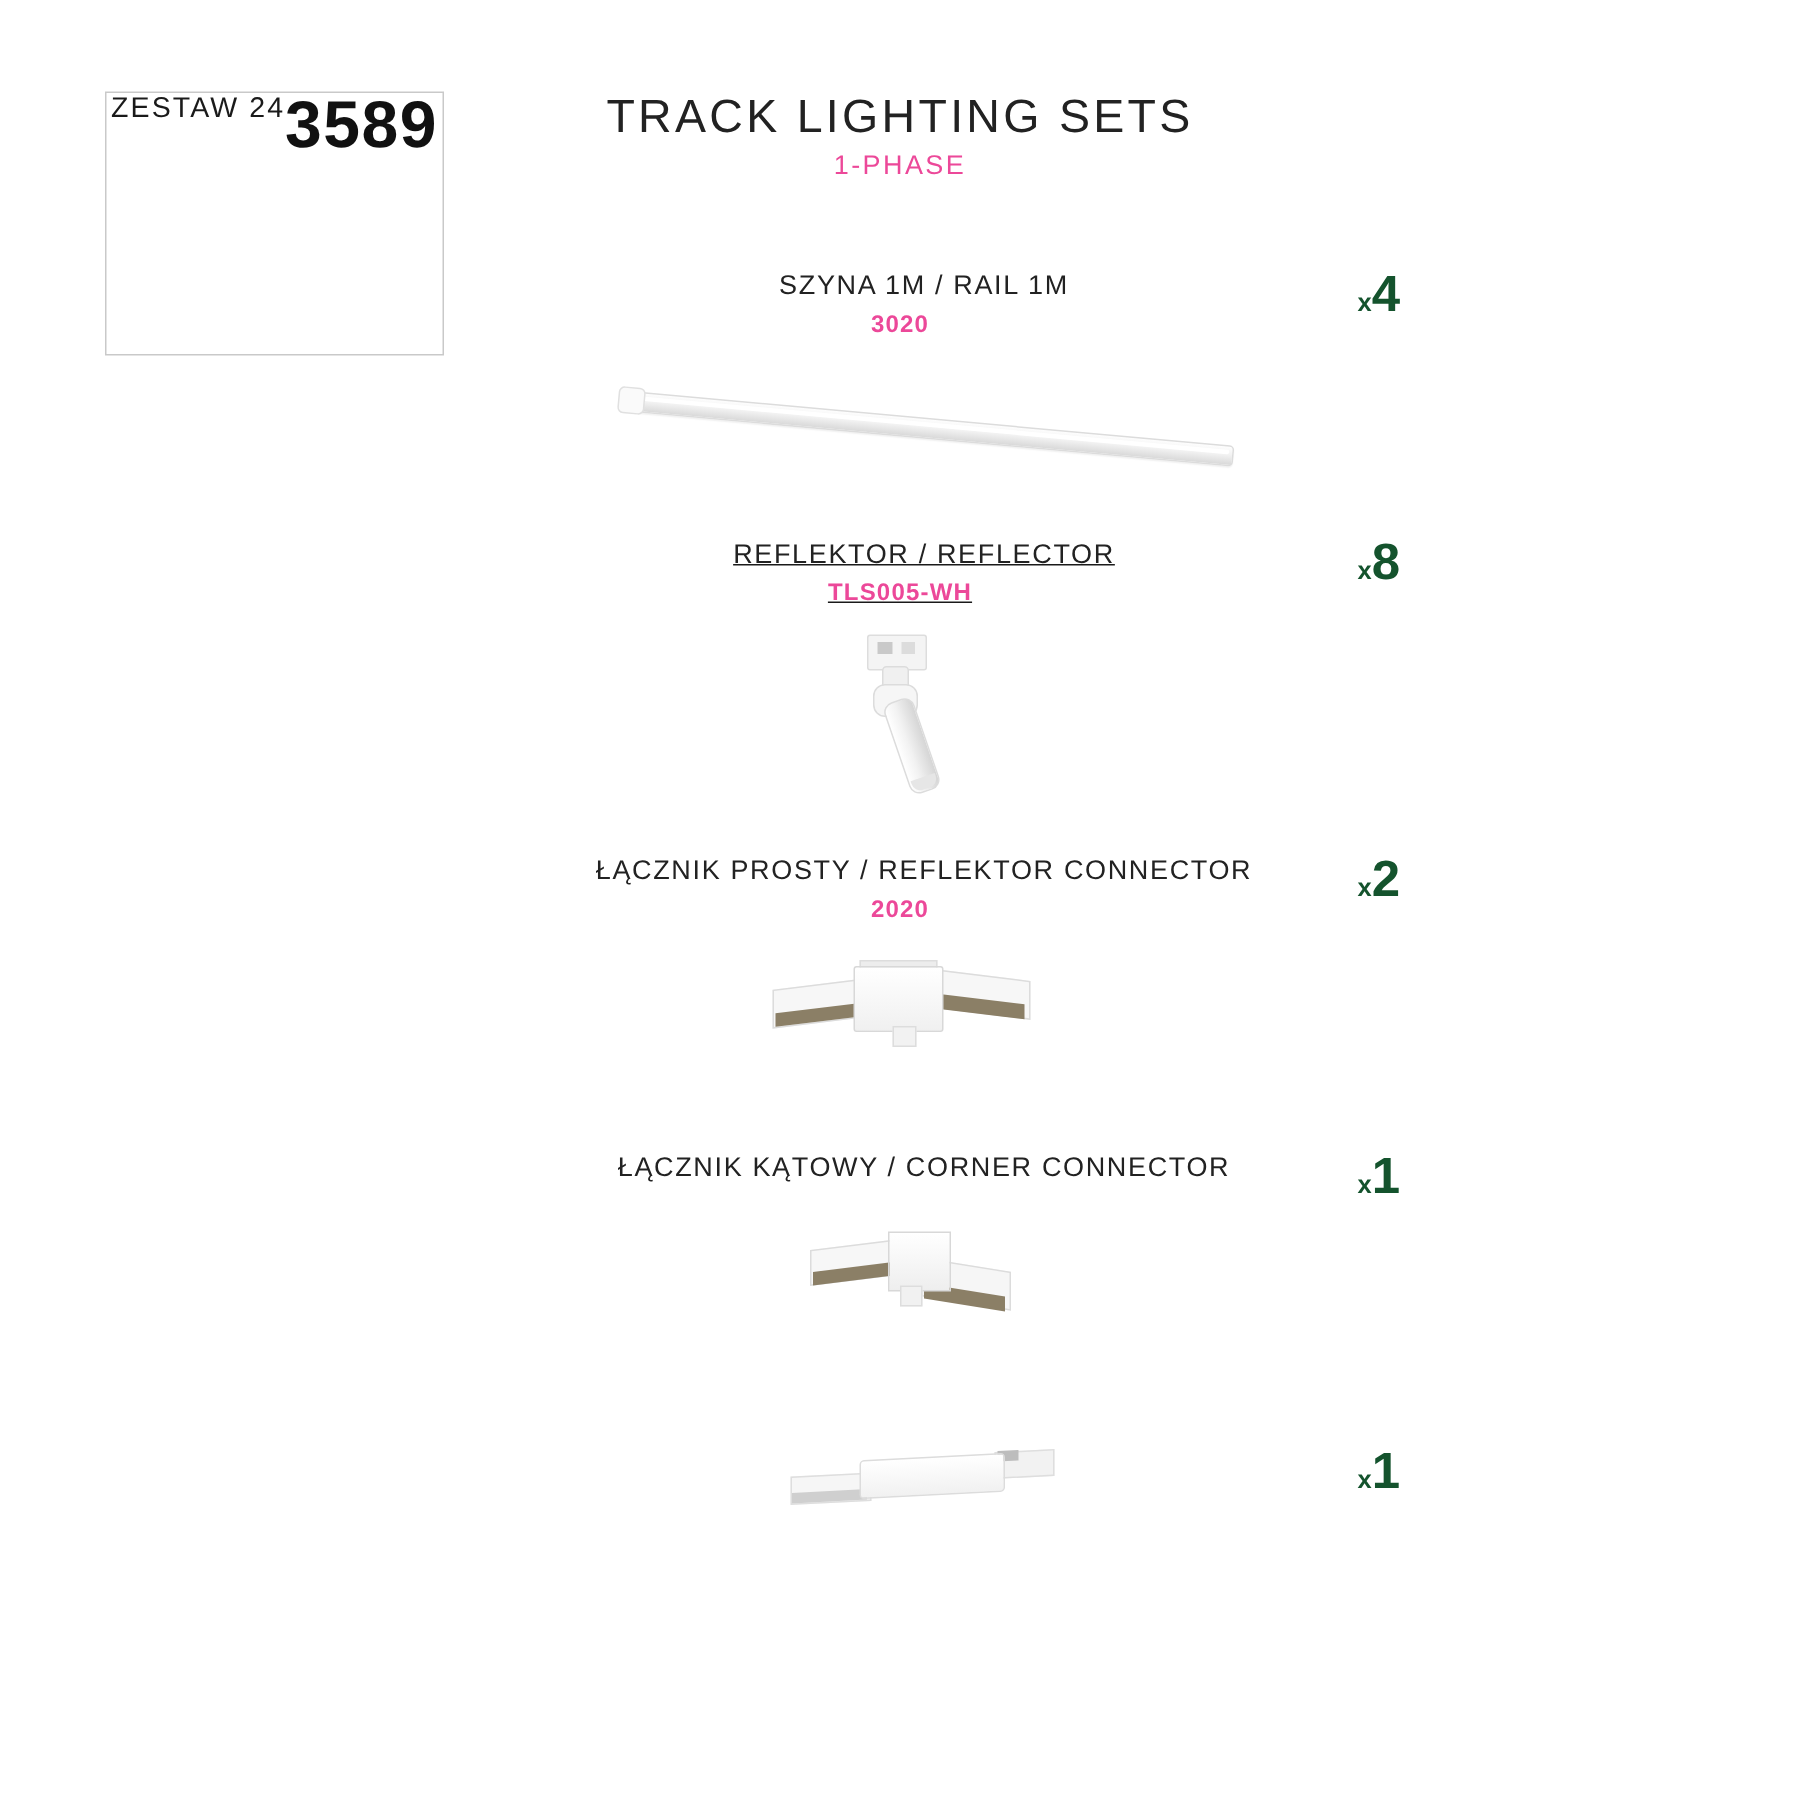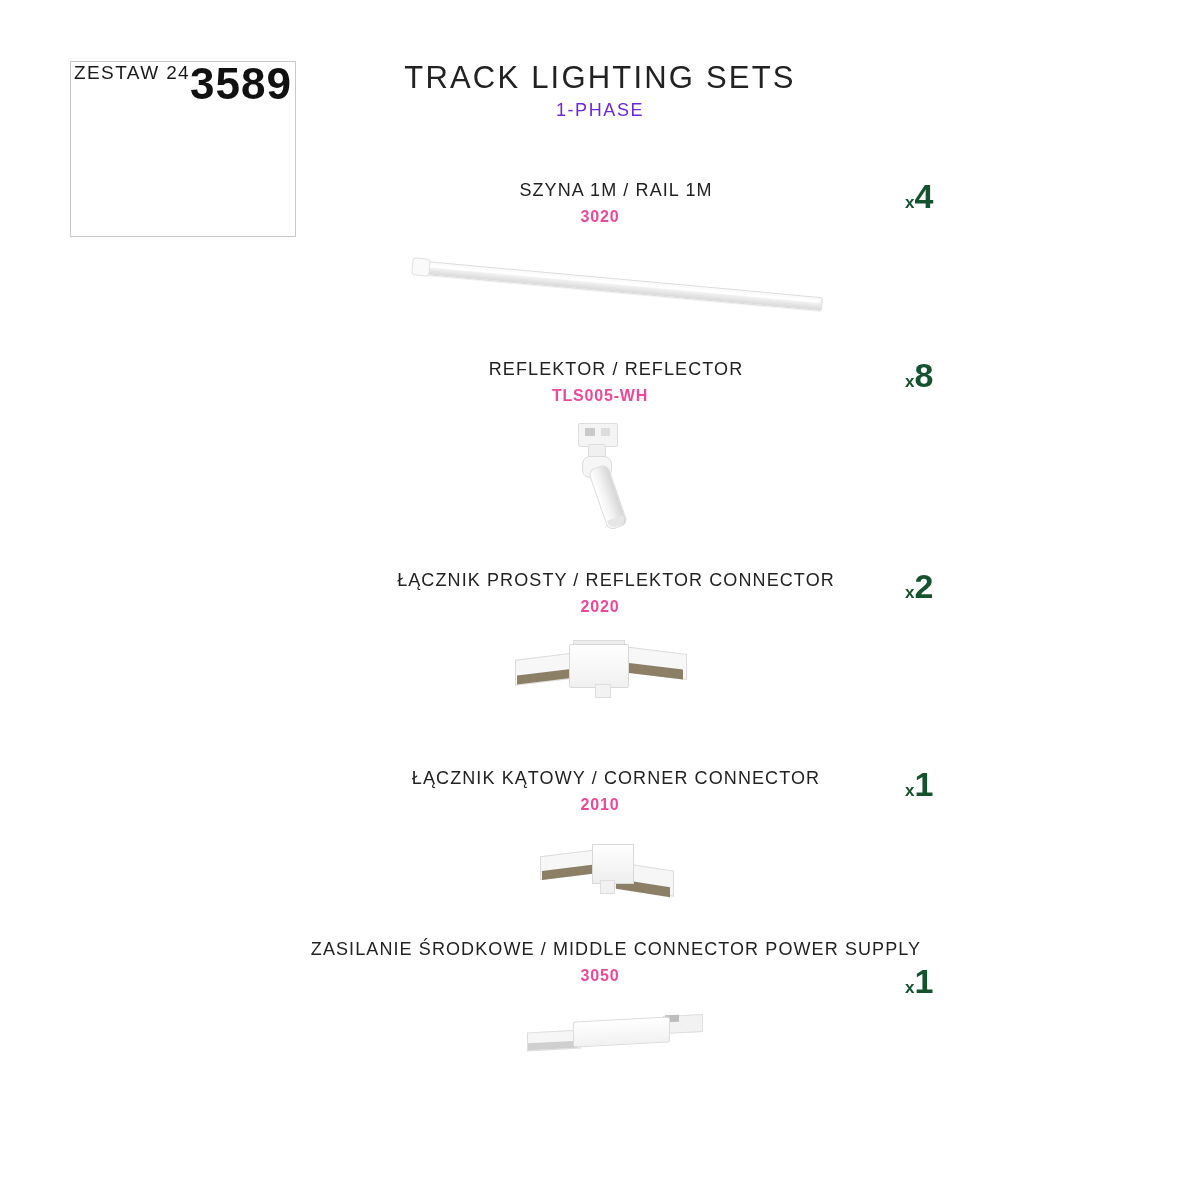--- a/index.html
+++ b/index.html
@@ -57,21 +57,21 @@
   }
   .page-subtitle {
     position: absolute;
     left: 0;
     right: 0;
     top: 100px;
     text-align: center;
     font-size: 18px;
     letter-spacing: 1.6px;
     font-weight: 400;
-    color: #6d28d9;
+    color: #ec4899;
   }
 
   .item {
     position: absolute;
     left: 0;
     width: 1200px;
   }
   .item-head {
     text-align: center;
   }
@@ -378,21 +378,21 @@
   </div>
   <div class="item-qty" style="top:-1px; left:905px; width:200px;">
     <span class="x">x</span><span class="n">4</span>
   </div>
   <div class="art" id="art-rail" style="margin-top:22px; margin-left:414px;">
     <div class="rail-bar"></div>
     <div class="rail-cap"></div>
   </div>
 </div>
 
-<div class="item" style="top:357px;">
+<div class="item" style="top:357px;text-decoration:underline;">
   <div class="item-head">
     <div class="item-name">REFLEKTOR / REFLECTOR</div>
     <div class="item-code">TLS005-WH</div>
   </div>
   <div class="item-qty" style="top:-1px; left:905px; width:200px;">
     <span class="x">x</span><span class="n">8</span>
   </div>
   <div class="art" id="art-spot" style="margin-top:18px; margin-left:560px;">
     <div class="spot-adapter"></div>
     <div class="spot-neck"></div>
@@ -416,40 +416,35 @@
     <div class="sc-right-dark"></div>
     <div class="sc-mid-top"></div>
     <div class="sc-mid"></div>
     <div class="sc-tab"></div>
   </div>
 </div>
 
 <div class="item" style="top:766px;">
   <div class="item-head">
     <div class="item-name">ŁĄCZNIK KĄTOWY / CORNER CONNECTOR</div>
-    <div class="item-code">2010</div>
   </div>
   <div class="item-qty" style="top:-1px; left:905px; width:200px;">
     <span class="x">x</span><span class="n">1</span>
   </div>
   <div class="art" id="art-corner" style="margin-top:18px; margin-left:540px;">
     <div class="cc-arm-h"></div>
     <div class="cc-arm-h-dark"></div>
     <div class="cc-arm-v"></div>
     <div class="cc-arm-v-dark"></div>
     <div class="cc-corner"></div>
     <div class="cc-tab"></div>
   </div>
 </div>
 
 <div class="item" style="top:937px;">
-  <div class="item-head">
-    <div class="item-name">ZASILANIE ŚRODKOWE / MIDDLE CONNECTOR POWER SUPPLY</div>
-    <div class="item-code">3050</div>
-  </div>
   <div class="item-qty" style="top:25px; left:905px; width:200px;">
     <span class="x">x</span><span class="n">1</span>
   </div>
   <div class="art" id="art-power" style="margin-top:22px; margin-left:525px;">
     <div class="ps-left"></div>
     <div class="ps-left-dark"></div>
     <div class="ps-right"></div>
     <div class="ps-right-dark"></div>
     <div class="ps-body"></div>
   </div>

